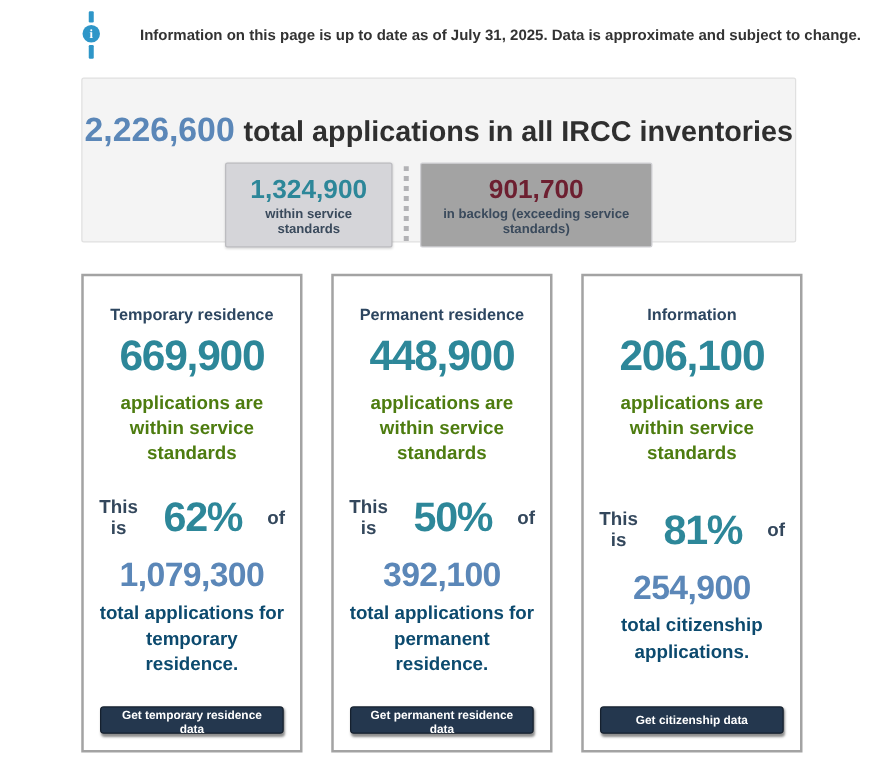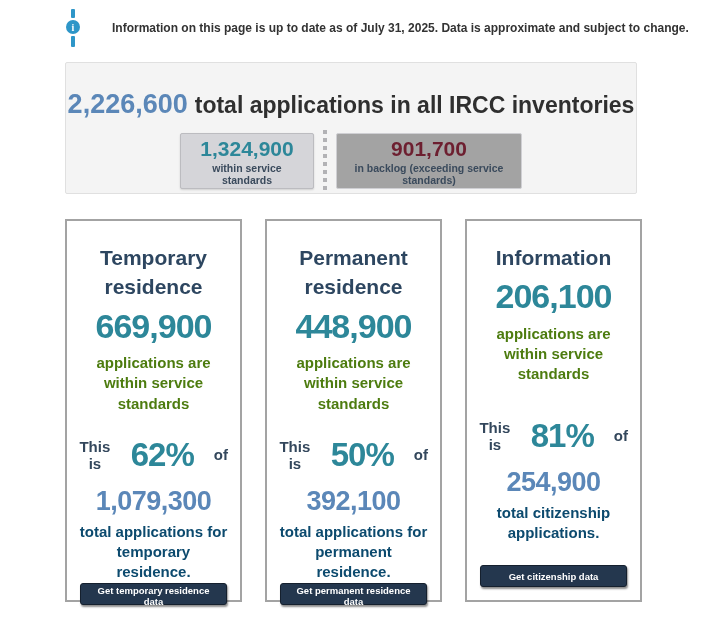--- a/index.html
+++ b/index.html
@@ -14,37 +14,37 @@
     font-size:10px;font-weight:bold;display:flex;align-items:center;justify-content:center;
     font-family:"Liberation Serif",serif;}
   .note-text{margin:0 0 0 6px;font-size:12px;font-weight:600;color:#333333;padding-left:25px;}
 
   
   .summary{width:572px;height:132px;box-sizing:border-box;background:#f4f4f4;
     border:1px solid #e0e0e0;border-radius:2px;text-align:center;padding-top:25px;}
   .summary-heading{margin:0;font-size:23px;font-weight:bold;color:#2f2f2f;line-height:1.2;}
   .summary-heading .big-blue{color:#5b87b8;font-size:27px;margin-right:7px;}
   .summary-row{display:flex;justify-content:center;align-items:center;margin-top:10px;}
-  .mini-box{box-sizing:border-box;height:56px;border-radius:2px;display:flex;flex-direction:column;
+  .mini-box{box-sizing:border-box;height:68px;border-radius:2px;display:flex;flex-direction:column;
     justify-content:center;align-items:center;padding:3px 6px;}
   .mini-box.within{width:134px;background:#d5d5d9;border:1px solid #bcbcc0;box-shadow:0 1px 2px rgba(0,0,0,.15);}
   .mini-box.backlog{width:186px;background:#a3a3a3;border:1px solid #cfcfd3;}
   .mini-value{font-size:21px;font-weight:bold;line-height:1.1;}
   .mini-value.teal{color:#2d8799;}
   .mini-value.maroon{color:#6d1f30;}
   .mini-label{font-size:10.5px;font-weight:600;color:#3a4a5c;margin-top:2px;}
   .dotted-divider{width:4px;height:62px;margin:0 9px;
     background-image:repeating-linear-gradient(to bottom,#b2b2b5 0 4px,transparent 4px 8px);}
 
   
   .cards{width:577px;display:flex;justify-content:space-between;margin-top:25px;}
   .card{box-sizing:border-box;width:177px;height:383px;background:#fff;border:2px solid #a3a3a3;
     display:flex;flex-direction:column;align-items:center;text-align:center;
     padding:22px 12px 13px 12px;}
-  .card-title{margin:0;font-size:21px;font-weight:bold;color:#2d4660;line-height:1.4;}
+  .card-title{margin:0;font-size:13px;font-weight:bold;color:#2d4660;line-height:1.4;}
   .card-value{font-size:34px;font-weight:bold;color:#2d8799;line-height:1.1;margin-top:6px;letter-spacing:-1px;}
   .card-value-label{margin:8px 0 0 0;font-size:15px;font-weight:700;color:#4d7c0f;line-height:1.35;}
   .percent-line{display:flex;align-items:center;justify-content:center;gap:20px;margin-top:22px;}
   .percent-small{font-size:15px;font-weight:600;color:#33475c;}
   .percent-value{font-size:33px;font-weight:bold;color:#2d8799;letter-spacing:-1px;}
   .card-total{font-size:27px;font-weight:bold;color:#5b87b8;margin-top:12px;letter-spacing:-0.5px;}
   .card-total-label{margin:5px 0 0 0;font-size:15px;font-weight:600;color:#0c4a6e;line-height:1.35;}
   .card-button{margin-top:auto;width:147px;height:22px;background:#24374e;color:#ffffff;
     font-family:"Liberation Sans",sans-serif;font-size:9.5px;font-weight:bold;
     border:1px solid #15202e;border-radius:3px;box-shadow:1px 2px 2px rgba(0,0,0,.45);cursor:pointer;}

